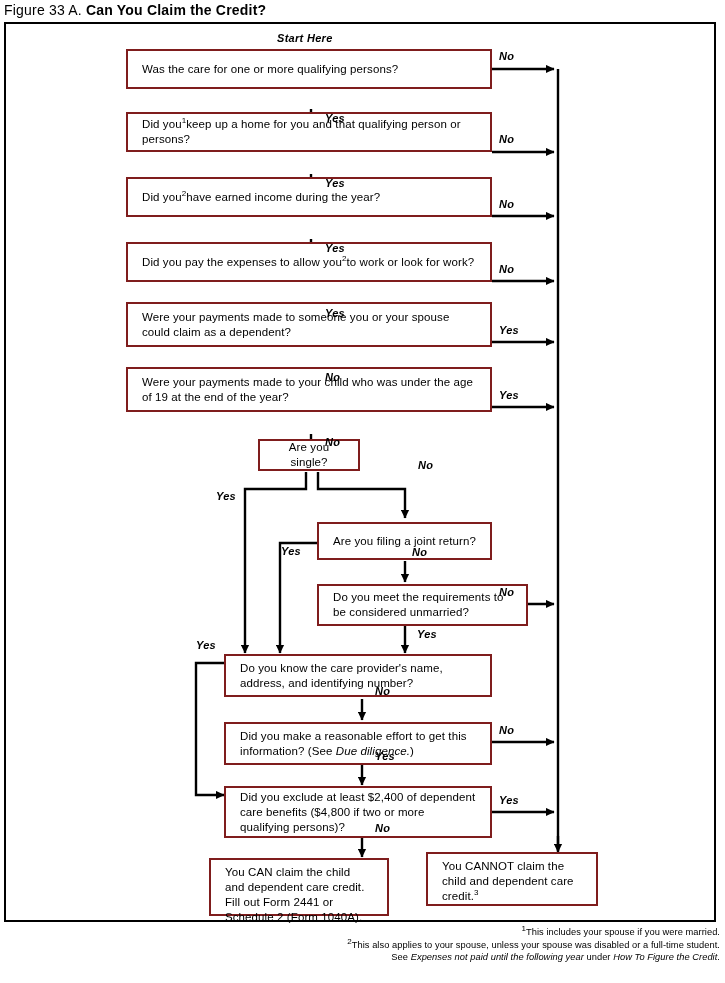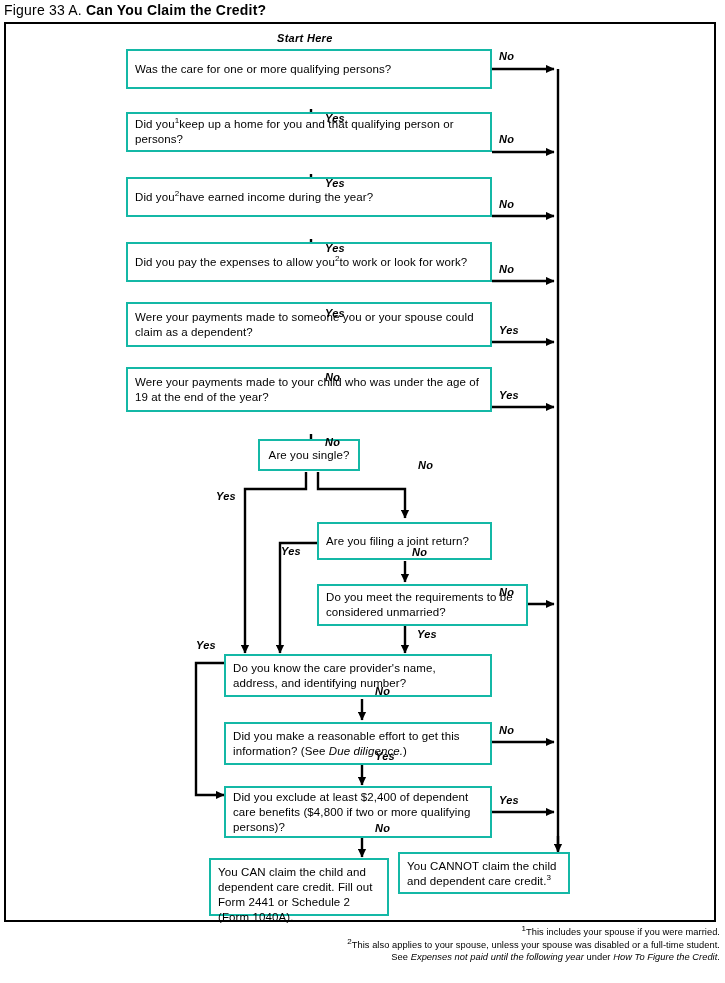--- a/index.html
+++ b/index.html
@@ -41,25 +41,25 @@
     position: absolute;
     left: 0;
     top: 0;
     width: 712px;
     height: 900px;
   }
 
   .node {
     position: absolute;
     box-sizing: border-box;
-    border: 2px solid #14b8a6;
+    border: 2px solid #7f1d1d;
     background: #fff;
     font-size: 11.5px;
     line-height: 15px;
-    padding: 5px 7px;
+    padding: 5px 14px;
     display: flex;
     align-items: center;
     letter-spacing: 0.1px;
   }
   .node .txt { display: block; width: 100%; }
   .node.center { justify-content: center; text-align: center; }
   .node.top-align { align-items: flex-start; }
 
   .edge-label {
     position: absolute;
@@ -212,21 +212,21 @@
   </div>
 
   <div class="node" style="left:218px; top:762px; width:268px; height:52px;">
     <span class="txt">Did you exclude at least $2,400 of dependent care benefits ($4,800 if two or more qualifying persons)?</span>
   </div>
 
   <div class="node top-align" style="left:203px; top:834px; width:180px; height:58px;">
     <span class="txt">You CAN claim the child and dependent care credit. Fill out Form 2441 or Schedule 2 (Form 1040A).</span>
   </div>
 
-  <div class="node top-align" style="left:392px; top:828px; width:172px; height:42px;">
+  <div class="node top-align" style="left:420px; top:828px; width:172px; height:54px;">
     <span class="txt"><span>You CANNOT claim the child and dependent care credit.</span><sup>3</sup></span>
   </div>
 
   <div class="edge-label" style="left:493px; top:26px;">No</div>
   <div class="edge-label" style="left:319px; top:88px;">Yes</div>
 
   <div class="edge-label" style="left:493px; top:109px;">No</div>
   <div class="edge-label" style="left:319px; top:153px;">Yes</div>
 
   <div class="edge-label" style="left:493px; top:174px;">No</div>

